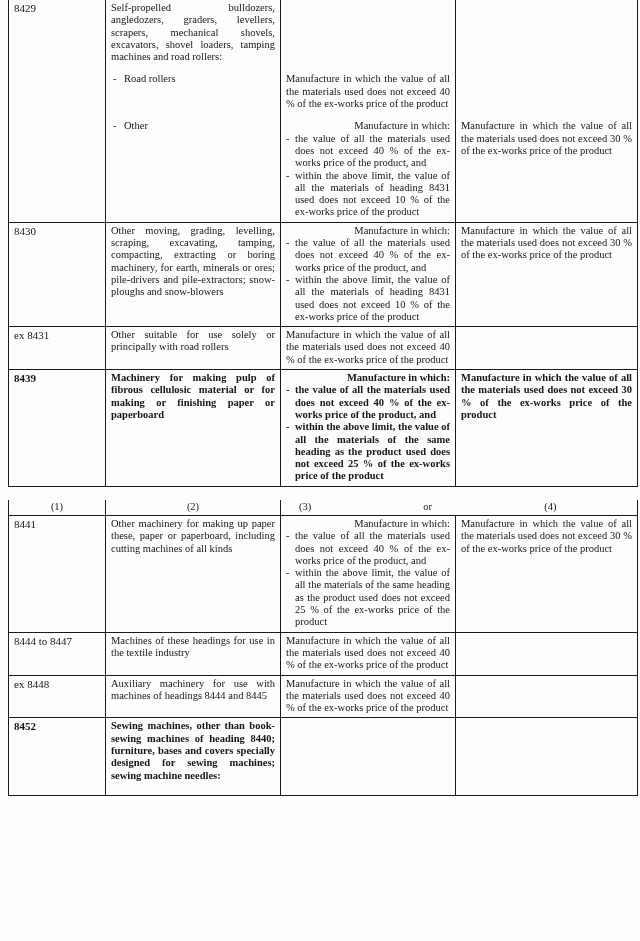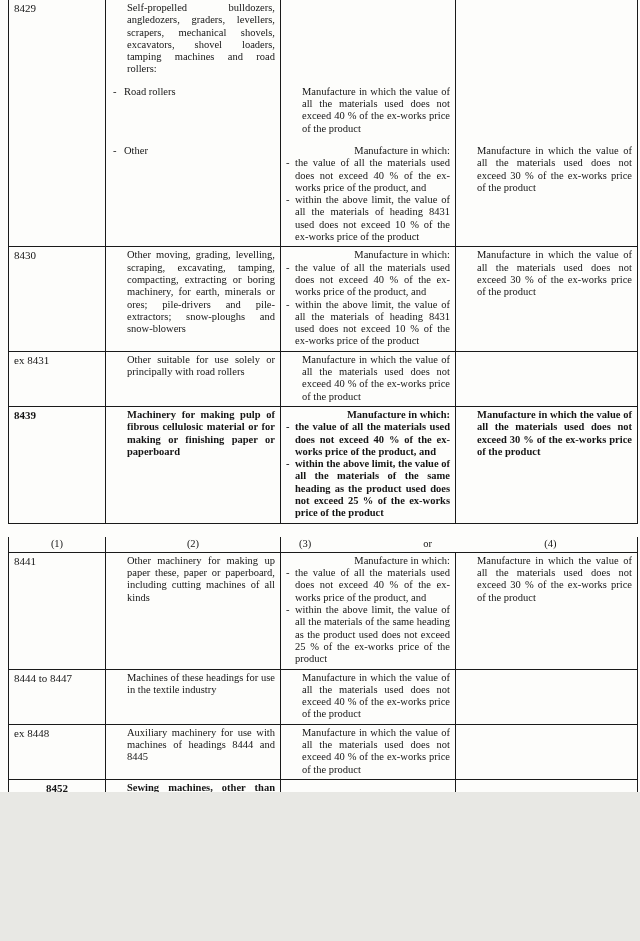--- a/index.html
+++ b/index.html
@@ -1,49 +1,49 @@
 <!DOCTYPE html>
 <html><head>
 <meta charset="utf-8">
 <style>
   html, body { margin:0; padding:0; background:#e8e8e4; }
   .page {
-    width:640px; height:792px; background:#fdfdfb; color:#151515;
+    width:640px; height:941px; background:#fdfdfb; color:#151515;
     box-sizing:border-box; padding:0 3px 0 8px; overflow:hidden;
     font-family:"Liberation Serif", serif;
   }
   table.rules {
     border-collapse:collapse; table-layout:fixed; width:629px;
   }
   col.c1 { width:97px; }
   col.c2 { width:175px; }
   col.c3 { width:175px; }
   col.c4 { width:182px; }
   td {
     border-left:1px solid #1a1a1a; border-right:1px solid #1a1a1a;
     vertical-align:top; padding:2px 5px 3px 5px;
     font-size:10.5px; line-height:12.3px;
   }
   tr.gs td { border-top:1px solid #1a1a1a;border-radius:22px; }
   tr.last td { border-bottom:1px solid #1a1a1a;font-weight:bold; }
   tr.subrow td { padding-top:7px; }
   .hs { font-size:11px; }
-  .desc, .ruletext { text-align:justify;margin-left:16px; }
+  .desc, .ruletext { text-align:justify; }
   .rule-intro { text-align:right; }
   .bullet { display:flex; }
   .bullet .dash { flex:0 0 9px; }
   .bullet .btxt { flex:1 1 auto; text-align:justify; }
   .sub-label { display:flex; }
   .sub-label .dash { flex:0 0 11px; padding-left:2px; }
   .spacer { height:13px; }
   
   tr.h1 td { border-top:1px solid #1a1a1a; border-bottom:1px solid #1a1a1a; font-size:11px; padding-top:3px; }
   tr.h2 td { border-bottom:1px solid #1a1a1a; text-align:center; font-size:10.5px; padding:1px 4px 2px 4px; }
   .n34 { display:flex; justify-content:space-between; padding:0 22% 0 4%; }
-  .tall-cell { height:72px;text-align:center; }
+  .tall-cell { height:72px; }
 </style>
 </head>
 <body>
 
 <div class="page">
 
   <table class="rules">
     <colgroup>
         <col class="c1">
         <col class="c2">

